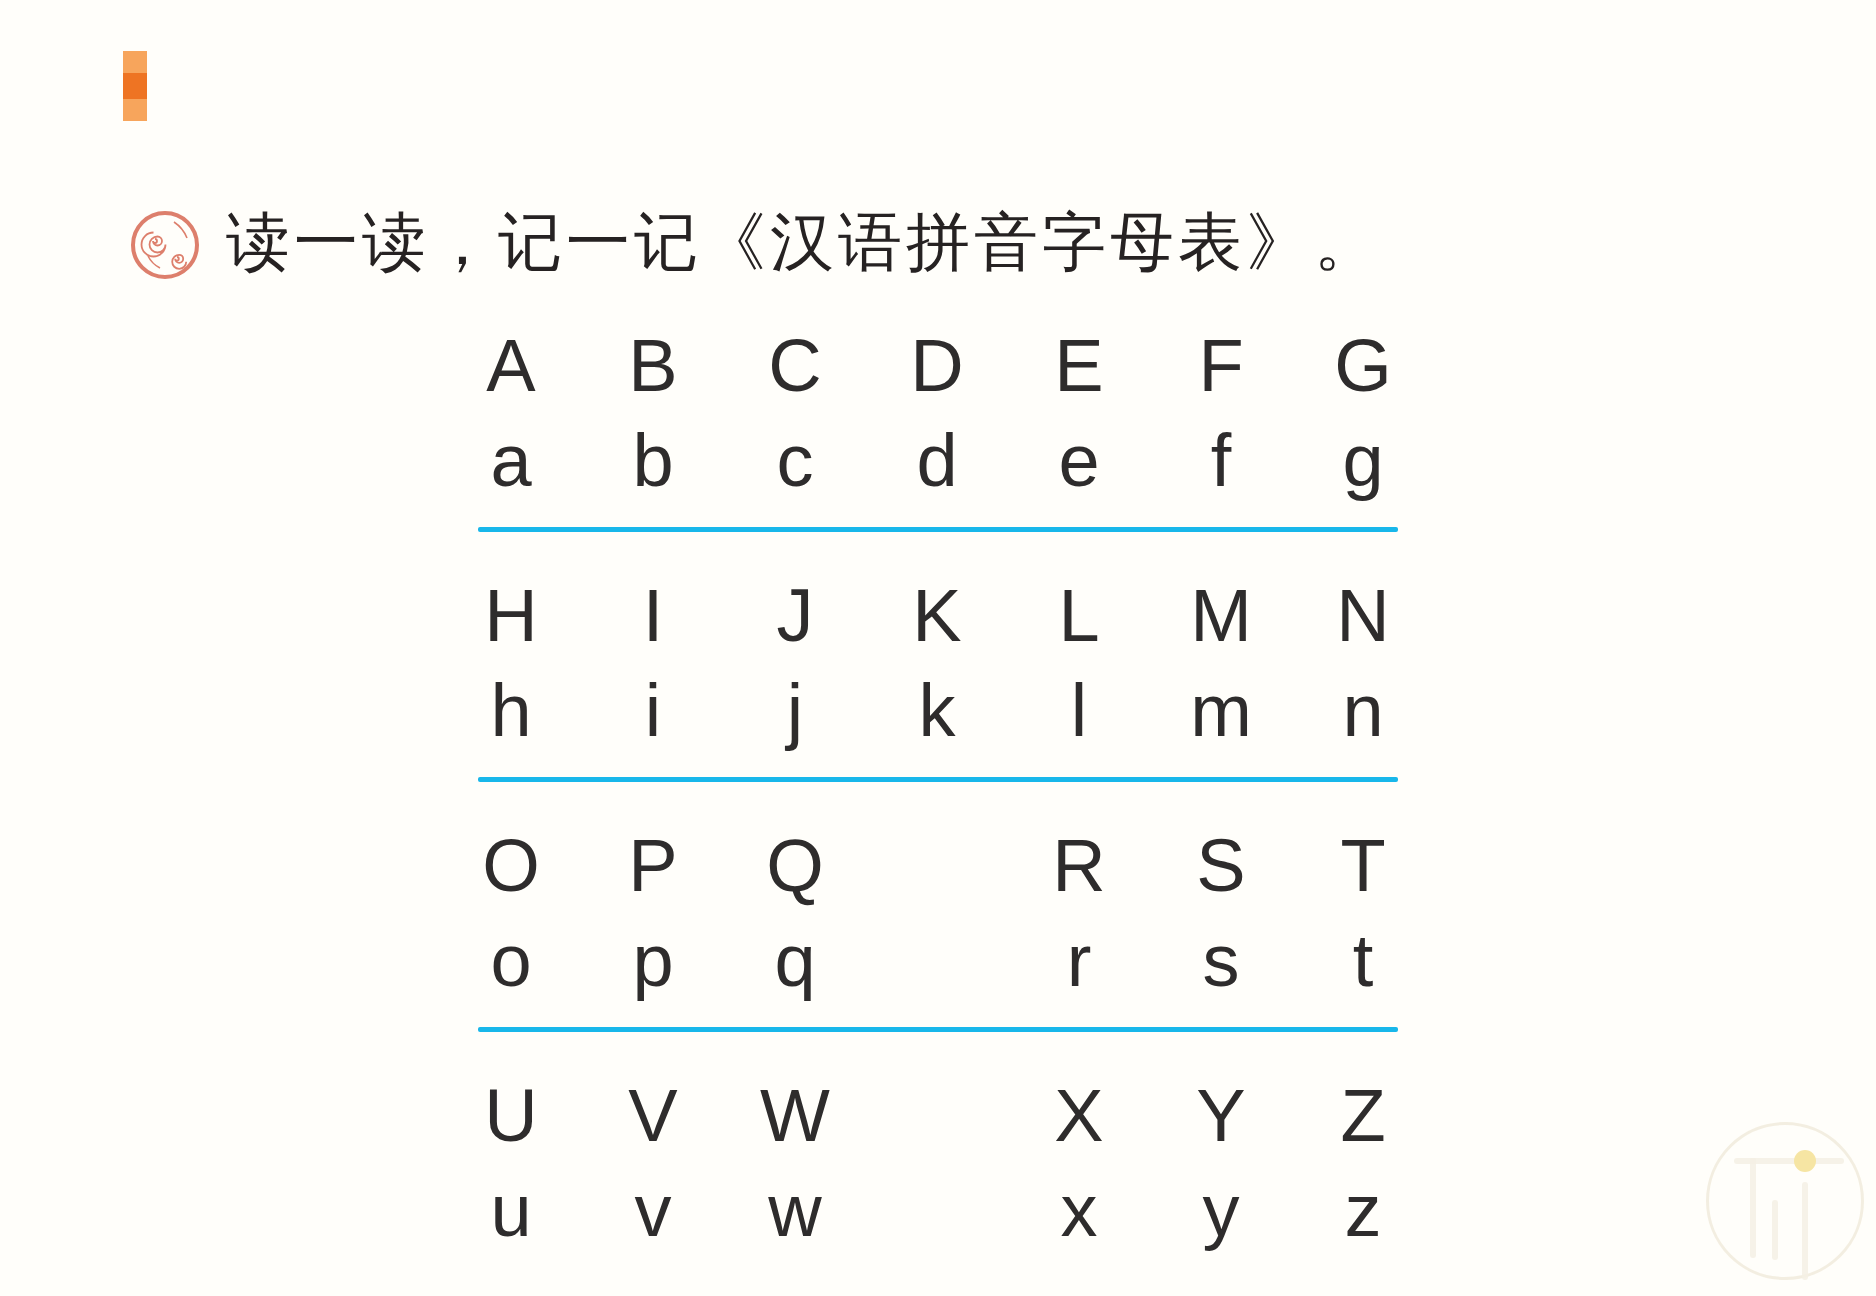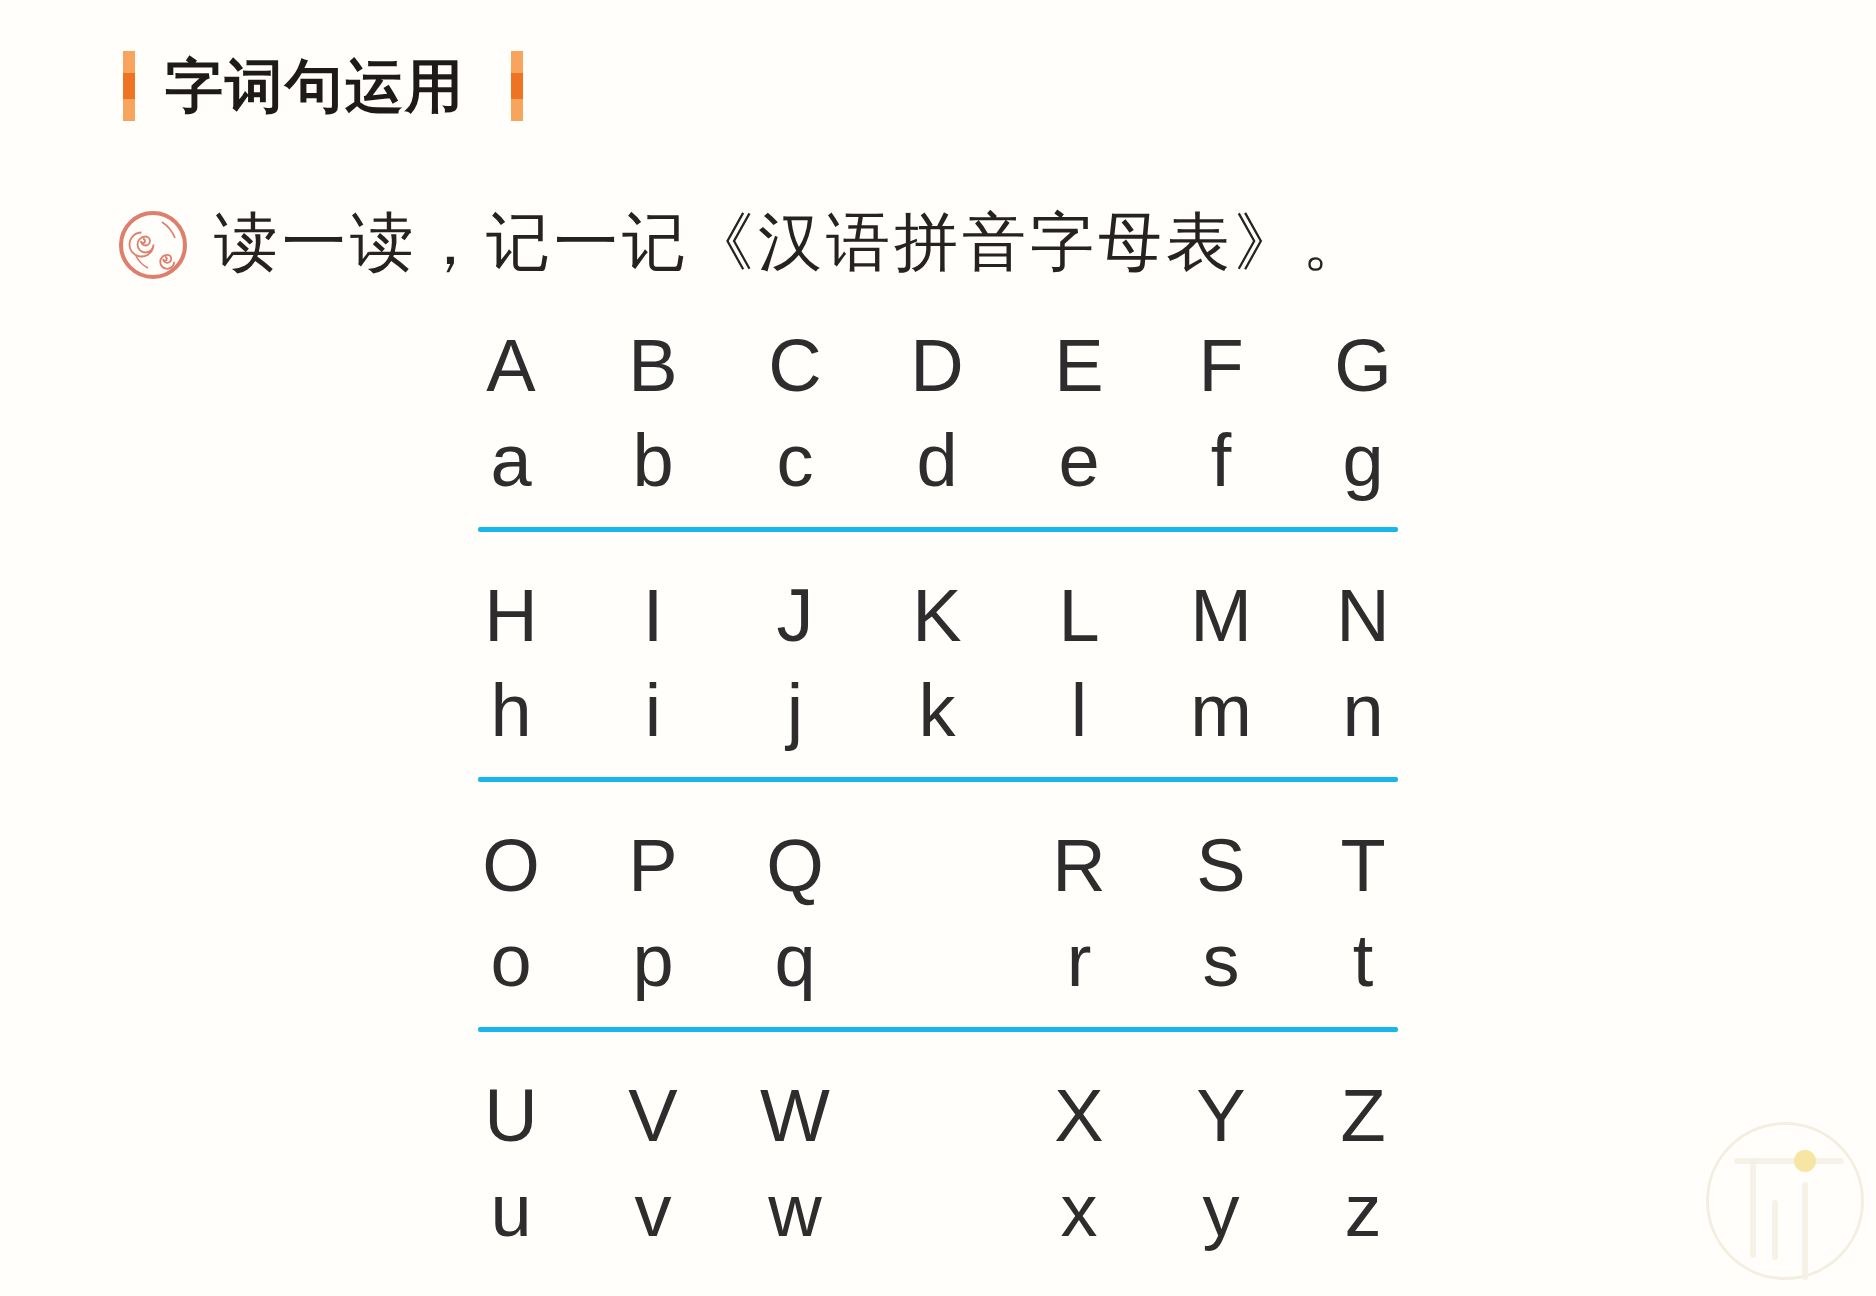--- a/index.html
+++ b/index.html
@@ -34,21 +34,21 @@
     color: #1e1a1a;
     line-height: 1;
     margin: 0 46px 0 30px;
     letter-spacing: 2px;
     font-family: "Liberation Sans", "DejaVu Sans", sans-serif;
   }
 
   
   .instruction-row {
     position: absolute;
-    left: 118px;
+    left: 130px;
     top: 204px;
     display: flex;
     align-items: flex-start;
   }
   .stamp-icon { width: 70px; height: 70px; margin-top: 6px; flex: 0 0 auto; }
   .instruction-text {
     margin-left: 26px;
     font-family: "Liberation Serif", "DejaVu Serif", serif;
     font-size: 64px;
     line-height: 78px;
@@ -127,21 +127,20 @@
     height: 22px;
     border-radius: 50%;
     background: #f6e5a3;
   }
 </style>
 </head>
 <body>
 
 <div class="section-header">
   <span class="accent-bar"></span>
-  <h1 class="section-title">字词句运用</h1>
   <span class="accent-bar"></span>
 </div>
 
 <div class="instruction-row">
   <svg class="stamp-icon" viewBox="0 0 70 70" fill="none" xmlns="http://www.w3.org/2000/svg">
     <circle cx="35" cy="35" r="32" stroke="#dd7f6c" stroke-width="4"></circle>
     <path d="M25 30 m0 -1 a2 2 0 1 1 -2 2 a4.5 4.5 0 1 0 4.5 -4.5 a8 8 0 1 0 8 8 a12 12 0 1 1 -12 -12" stroke="#dd7f6c" stroke-width="1.8" fill="none"></path>
     <path d="M47 48 m0 -1 a1.8 1.8 0 1 1 -1.8 1.8 a4 4 0 1 0 4 -4 a7 7 0 1 0 7 7" stroke="#dd7f6c" stroke-width="1.8" fill="none"></path>
     <path d="M44 12 q9 6 13 16" stroke="#dd7f6c" stroke-width="1.6" fill="none"></path>
     <path d="M18 46 q4 8 12 12" stroke="#dd7f6c" stroke-width="1.6" fill="none"></path>

